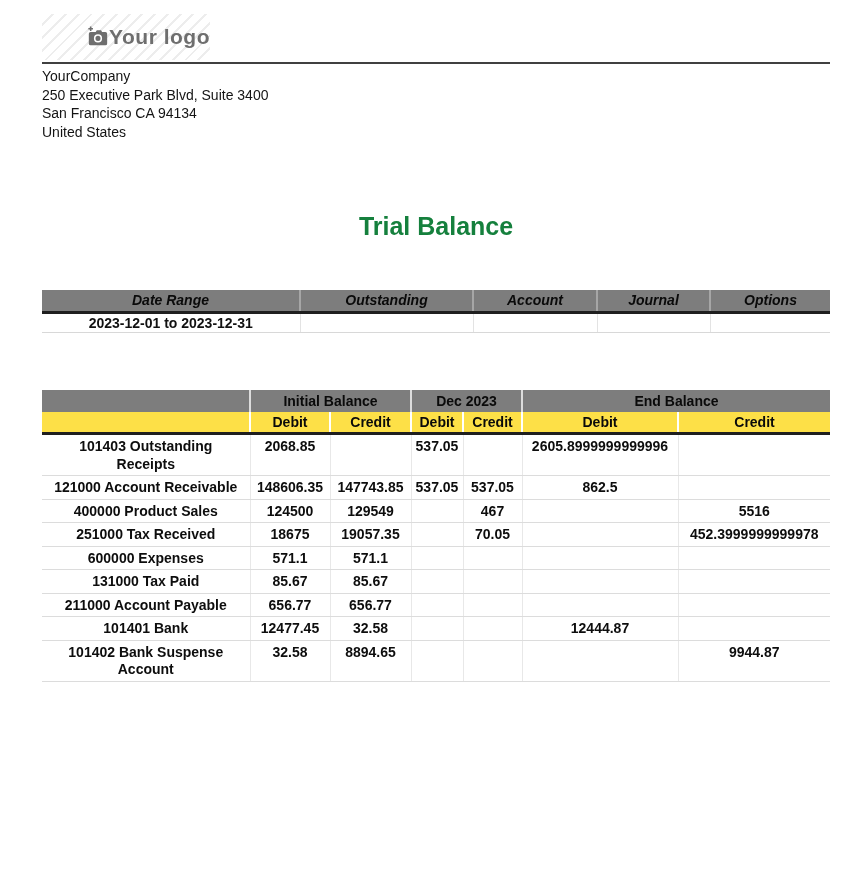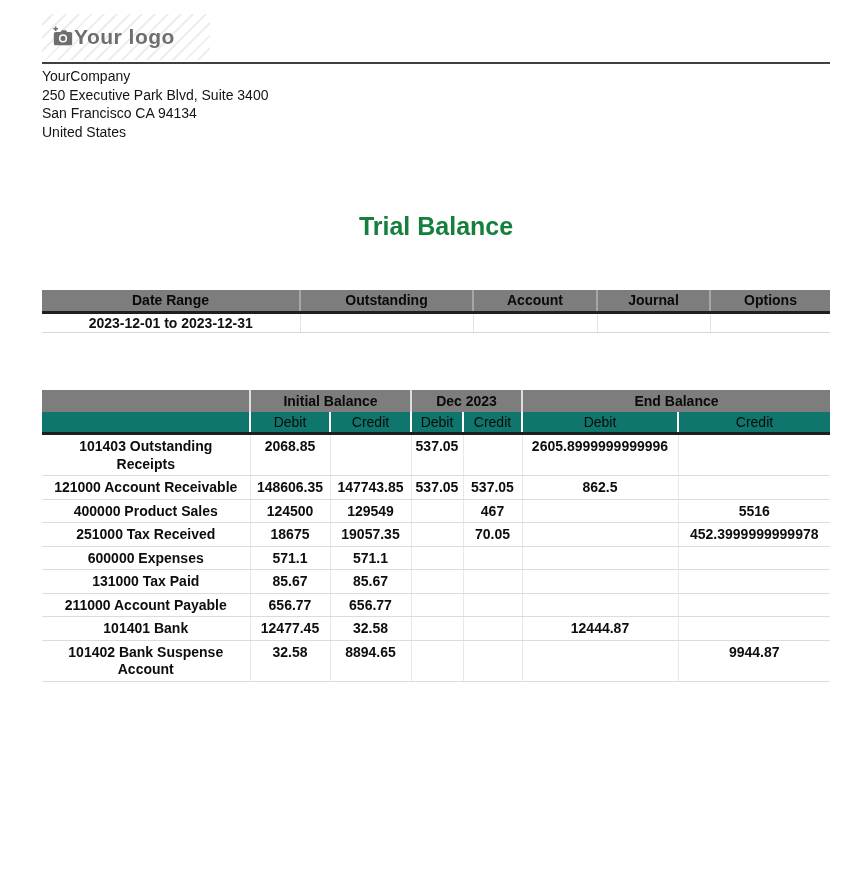--- a/index.html
+++ b/index.html
@@ -8,58 +8,58 @@
     width:864px; height:873px; overflow:hidden;
     font-family:"Liberation Sans", sans-serif;
     color:#0d0d0d;
   }
   .content { margin-left:42px; width:788px; }
 
   
   .logo-box {
     margin-top:14px; width:168px; height:46px;
     background: repeating-linear-gradient(135deg,#ffffff 0px,#ffffff 7px,#ededed 7px,#ededed 9px);
-    display:flex; align-items:center; gap:0; padding-left:10px;
+    display:flex; align-items:center; gap:0; padding-left:10px;justify-content:flex-end;
   }
   .logo-text { font-size:21px; font-weight:bold; color:#6e6e6e; letter-spacing:.5px; }
   .header-rule { border:none; border-top:2px solid #404040; margin:2px 0 3px 0; }
   .address { font-size:14px; line-height:18.5px; color:#141414; }
 
   
   h1.report-title {
     margin:70px 0 0 0; text-align:center;
     font-size:25px; line-height:30px; font-weight:bold; color:#15803d;
   }
 
   
   table { border-collapse:collapse; table-layout:fixed; width:788px; }
   table.filters { margin-top:49px; }
   table.filters thead th {
     background:#7d7d7d; color:#0a0a0a; font-size:14px; font-weight:bold;
     height:22px; padding:1px 4px; text-align:center;
-    border-left:2px solid #a6a6a6; border-bottom:3px solid #1f1f1f;
+    border-left:2px solid #a6a6a6; border-bottom:3px solid #1f1f1f;font-style:italic;
   }
   table.filters thead th:first-child { border-left:none; }
   table.filters tbody td {
     font-size:14px; font-weight:bold; text-align:center; color:#111;
     height:18px; padding:1px 2px;
     border-left:1px solid #e3e3e3; border-bottom:1px solid #d8d8d8;
   }
   table.filters tbody td:first-child { border-left:none; }
 
   
   table.tb { margin-top:57px; }
   table.tb thead tr.group th {
     background:#7d7d7d; color:#0a0a0a; font-size:14px; font-weight:bold;
     height:22px; padding:1px 2px; text-align:center;
     border-left:2px solid #dcdcdc;
   }
   table.tb thead tr.group th:first-child { border-left:none; }
   table.tb thead tr.sub th {
-    background:#0f766e; color:#0a0a0a; font-size:14px; font-weight:normal;
+    background:#fde047; color:#0a0a0a; font-size:14px; font-weight:bold;
     height:22px; padding:1px 2px; text-align:center;
     border-left:2px solid #ffffff; border-bottom:3px solid #1f1f1f;
   }
   table.tb thead tr.sub th:first-child { border-left:none; }
   table.tb tbody td {
     font-size:14px; font-weight:bold; text-align:center; vertical-align:top;
     line-height:17.5px; padding:3px 4px 2px 4px; color:#0d0d0d;
     border-left:1px solid #e8e8e8; border-bottom:1px solid #dcdcdc;
   }
   table.tb tbody td:first-child { border-left:none; }

